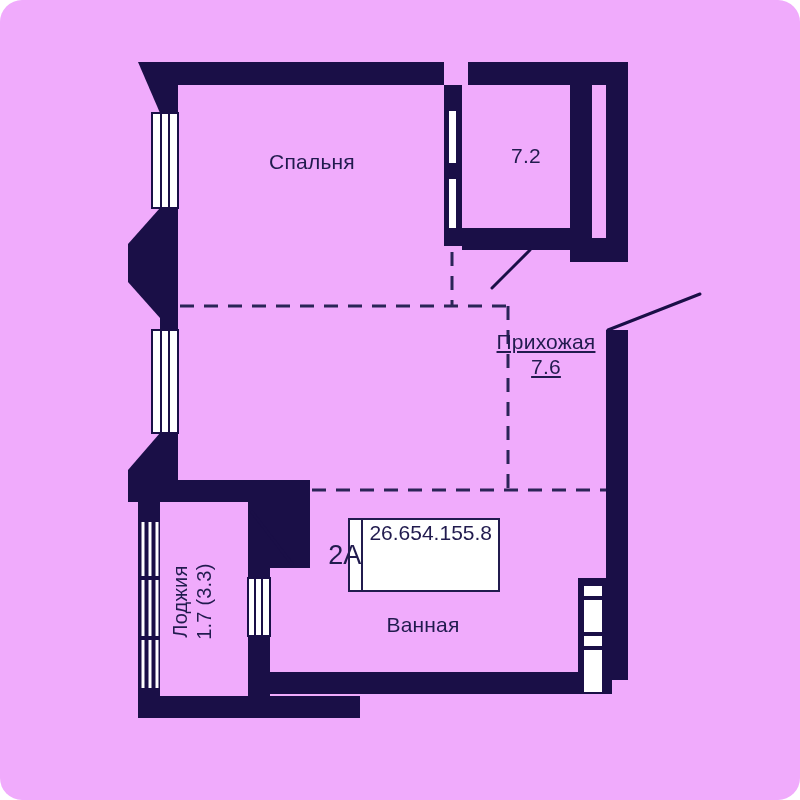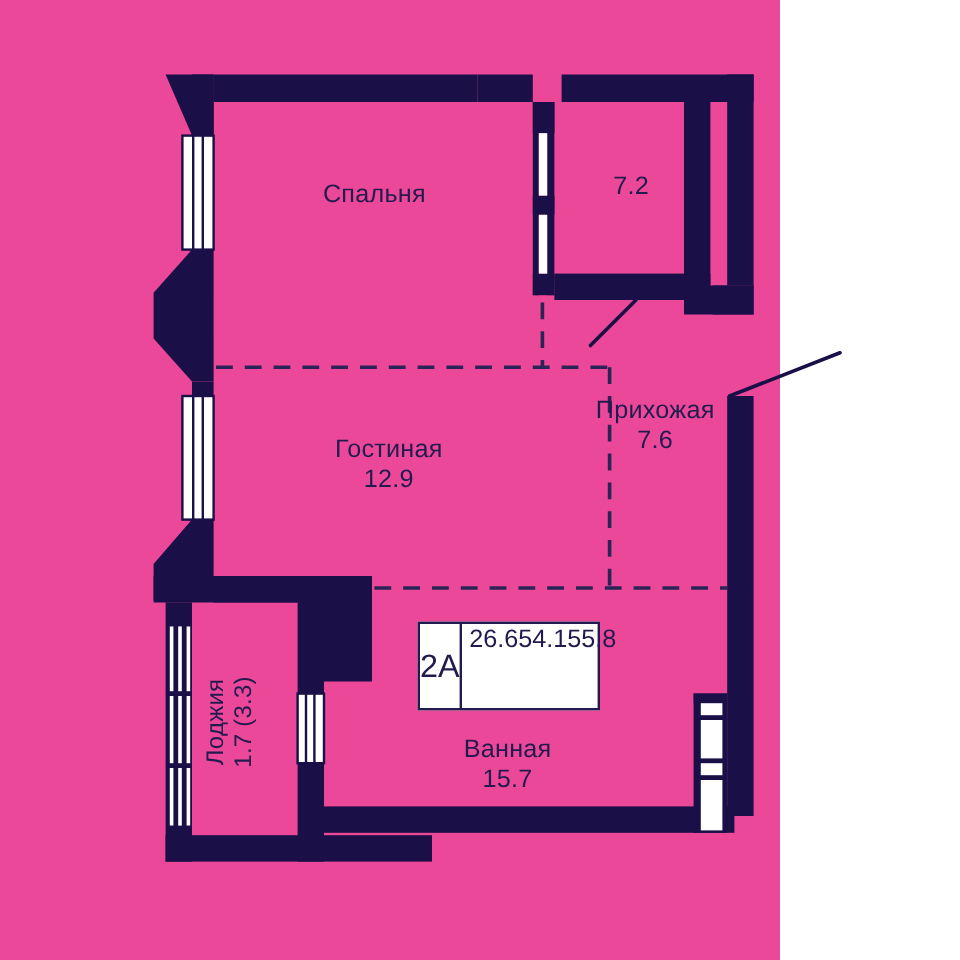--- a/index.html
+++ b/index.html
@@ -8,23 +8,24 @@
     background: #ffffff;
   }
   body {
     width: 800px;
     height: 800px;
     font-family: "Liberation Sans", sans-serif;
     overflow: hidden;
   }
   #plan-root {
     position: relative;
-    width: 650px;
+    width: 800px;
     height: 800px;
-    background: #ec4899;
+    background: #f0abfc;
+    border-radius: 22px;
   }
   svg.plan-svg {
     position: absolute;
     left: 0;
     top: 0;
     width: 800px;
     height: 800px;
     display: block;
   }
   .room-label {
@@ -56,20 +57,21 @@
   #label-loggia .rl-name,
   #label-loggia .rl-area {
     font-size: 20px;
   }
   .info-box {
     position: absolute;
     display: flex;
     border: 2px solid #211b4e;
     background: #ffffff;
     box-sizing: border-box;
+    justify-content: flex-end;
   }
   .info-box .ib-code {
     display: flex;
     align-items: center;
     justify-content: center;
     width: 75px;
     font-size: 27px;
     color: #211b4e;
   }
   .info-box .ib-areas {
@@ -194,33 +196,28 @@
   </svg>
 
   <div class="room-label" id="label-bedroom" style="left:222px; top:150px; width:180px;">
     <span class="rl-name">Спальня</span>
   </div>
 
   <div class="room-label" id="label-bathroom" style="left:446px; top:144px; width:160px;">
     <span class="rl-area">7.2</span>
   </div>
 
-  <div class="room-label" id="label-hallway" style="left:466px; top:330px; width:160px;">
+  <div class="room-label" id="label-hallway" style="left:466px; top:330px; width:160px;text-decoration:underline;">
     <span class="rl-name">Прихожая</span>
     <span class="rl-area">7.6</span>
   </div>
 
-  <div class="room-label" id="label-living" style="left:234px; top:363px; width:180px;">
-    <span class="rl-name">Гостиная</span>
-    <span class="rl-area">12.9</span>
-  </div>
 
   <div class="room-label" id="label-kitchen" style="left:338px; top:613px; width:170px;">
     <span class="rl-name">Ванная</span>
-    <span class="rl-area">15.7</span>
   </div>
 
   <div class="room-label" id="label-loggia" style="left:112px; top:578px; width:160px; height:60px;">
     <span class="rl-inner">
       <span class="rl-name">Лоджия</span>
       <span class="rl-area">1.7 (3.3)</span>
     </span>
   </div>
 
   <div class="info-box" id="info-box" style="left:348px; top:518px; width:152px; height:74px;">

